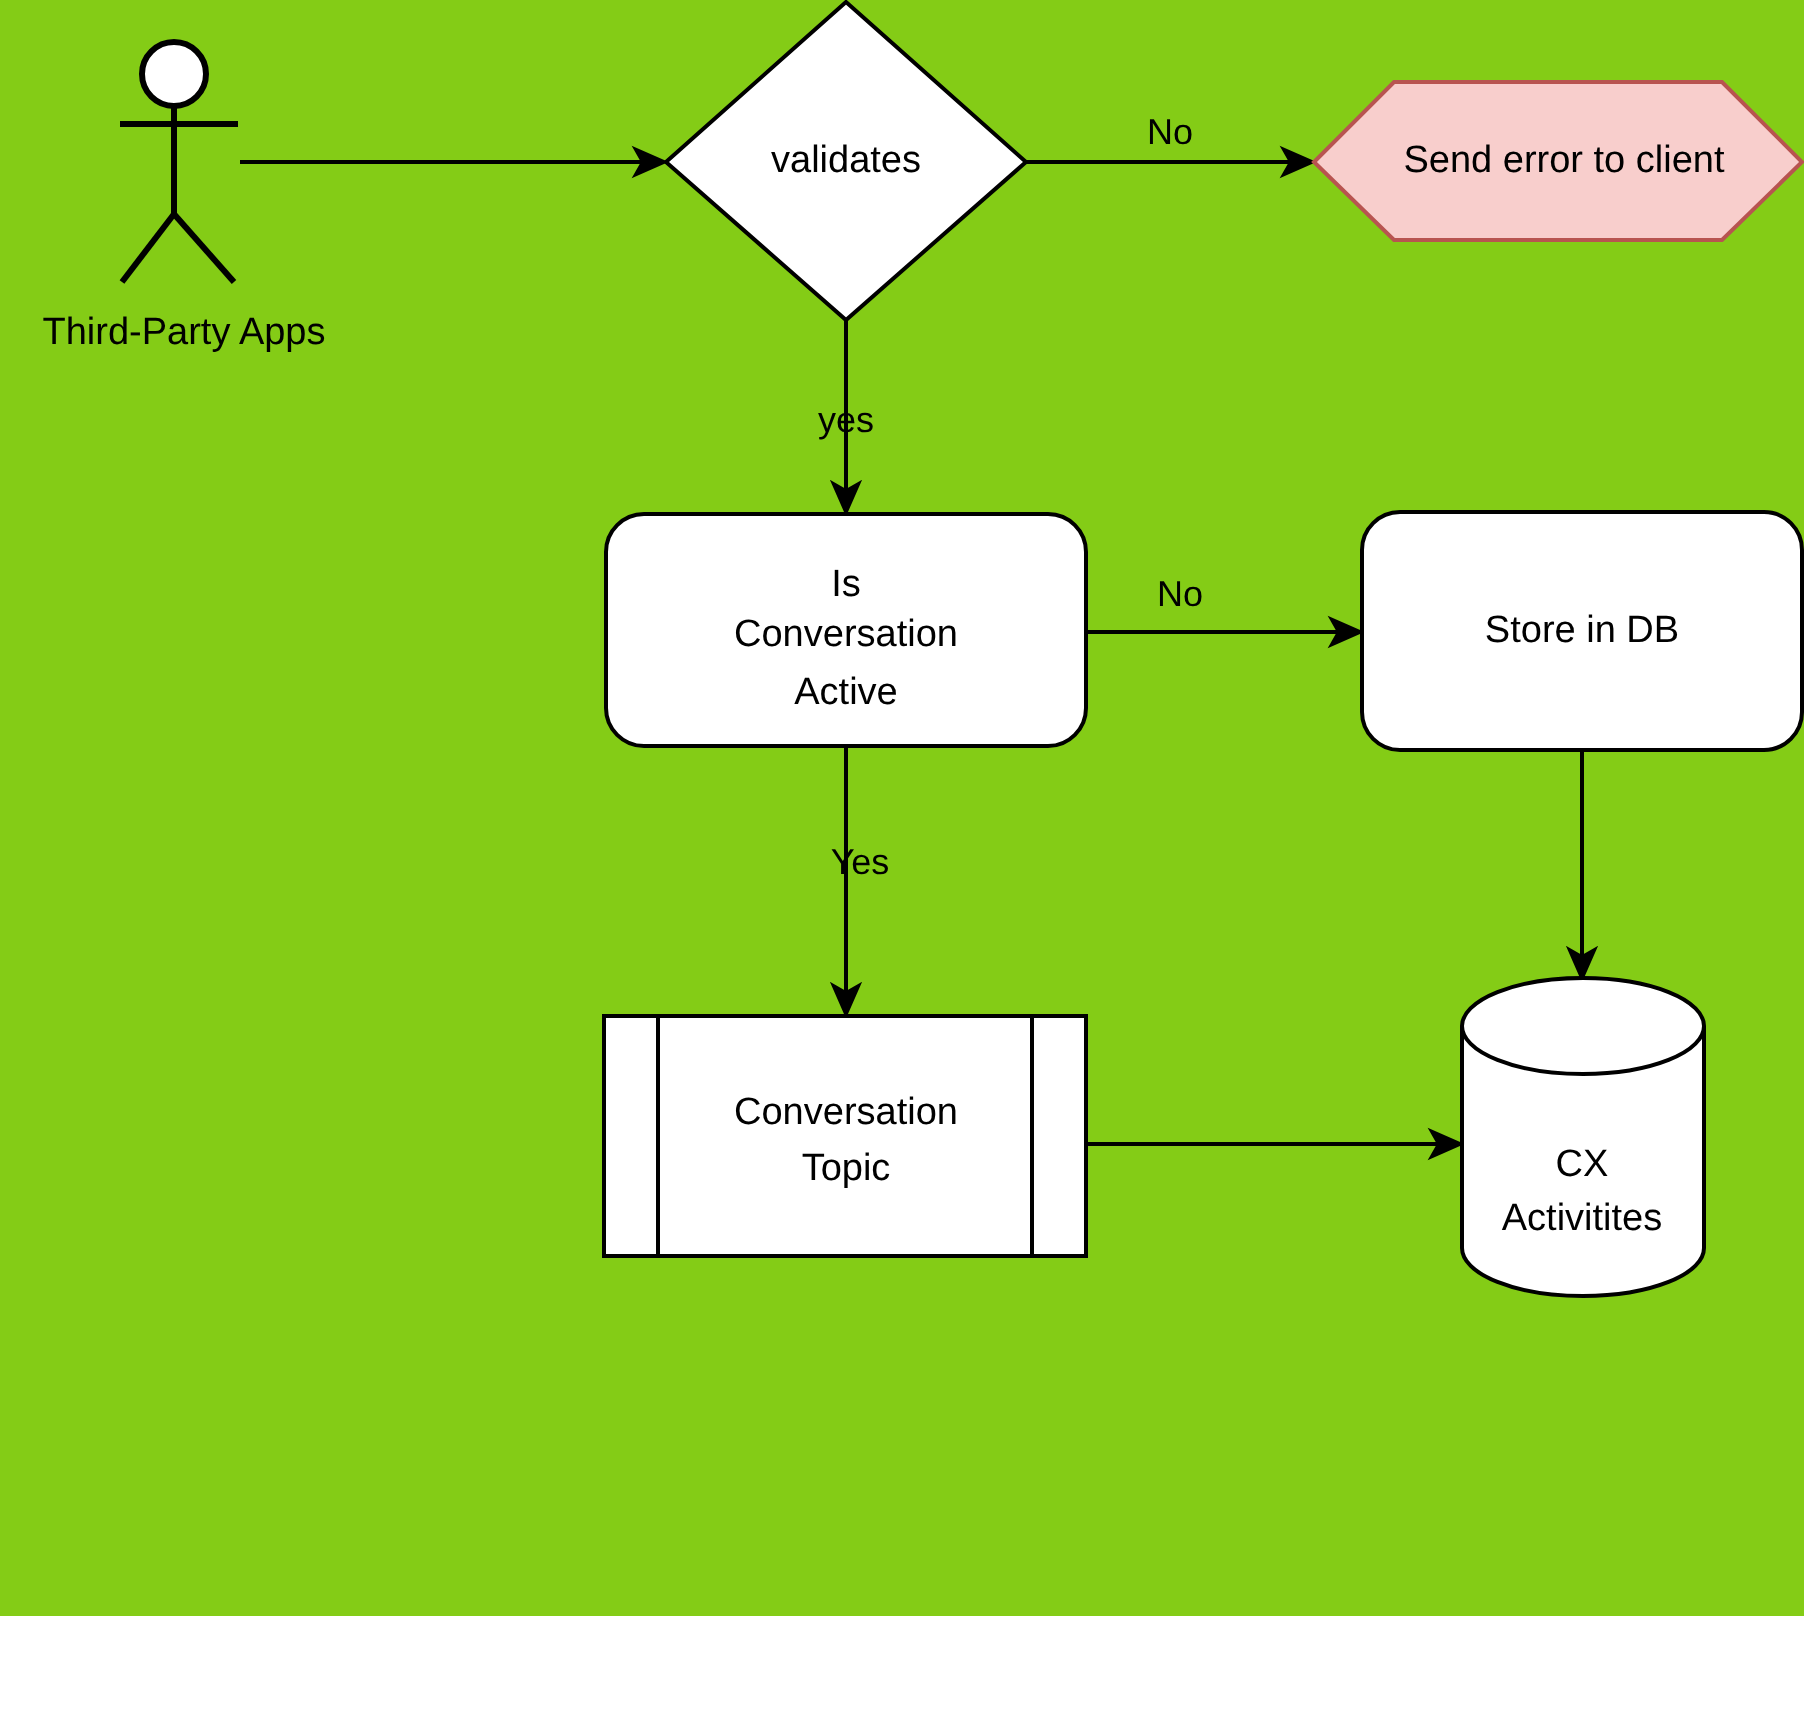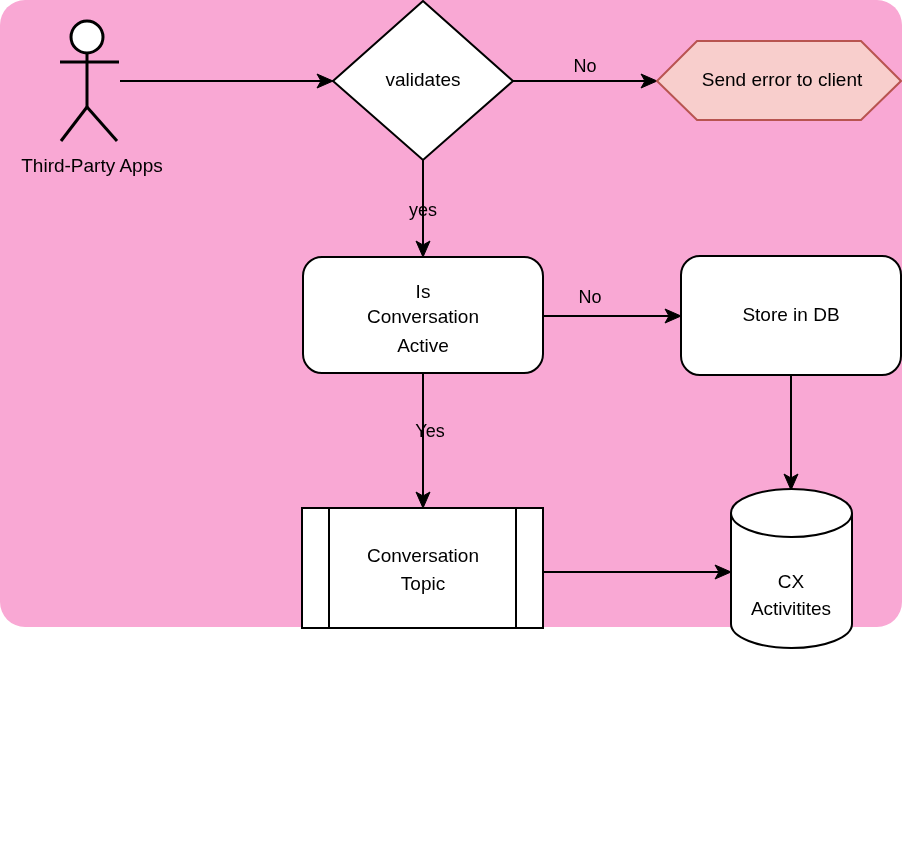--- a/index.html
+++ b/index.html
@@ -9,23 +9,22 @@
   }
   body {
     width: 902px;
     height: 858px;
     font-family: "Liberation Sans", sans-serif;
     overflow: hidden;
   }
   #canvas {
     position: relative;
     width: 902px;
-    height: 627px;
-    background: #f9a8d4;
-    border-radius: 25px;
+    height: 808px;
+    background: #84cc16;
   }
   svg.flow {
     position: absolute;
     top: 0;
     left: 0;
     width: 902px;
     height: 858px;
   }
   .shape-stroke {
     fill: none;

